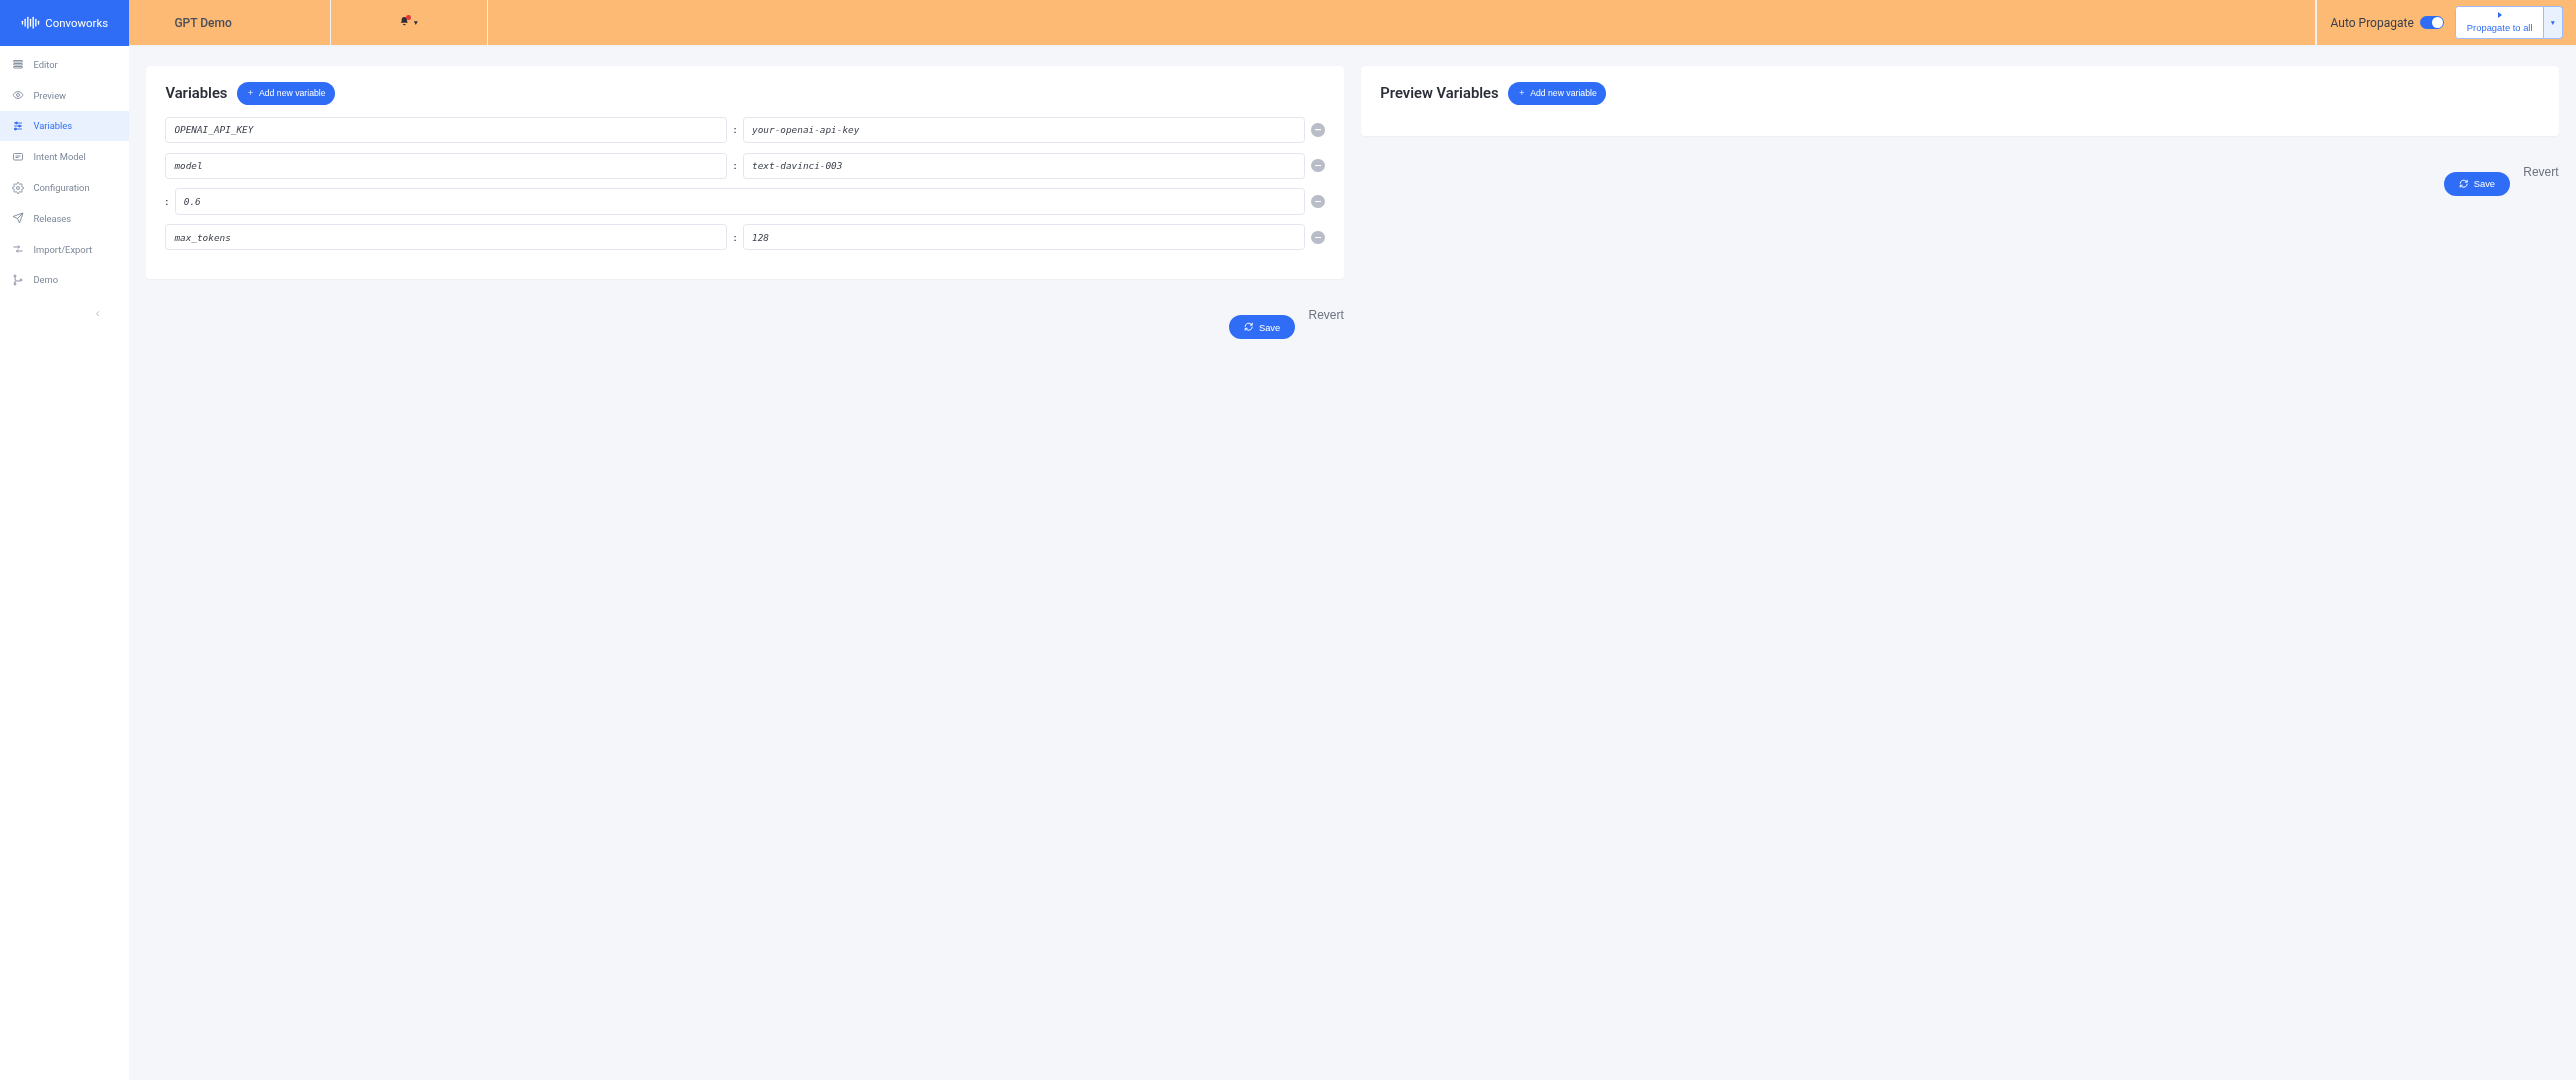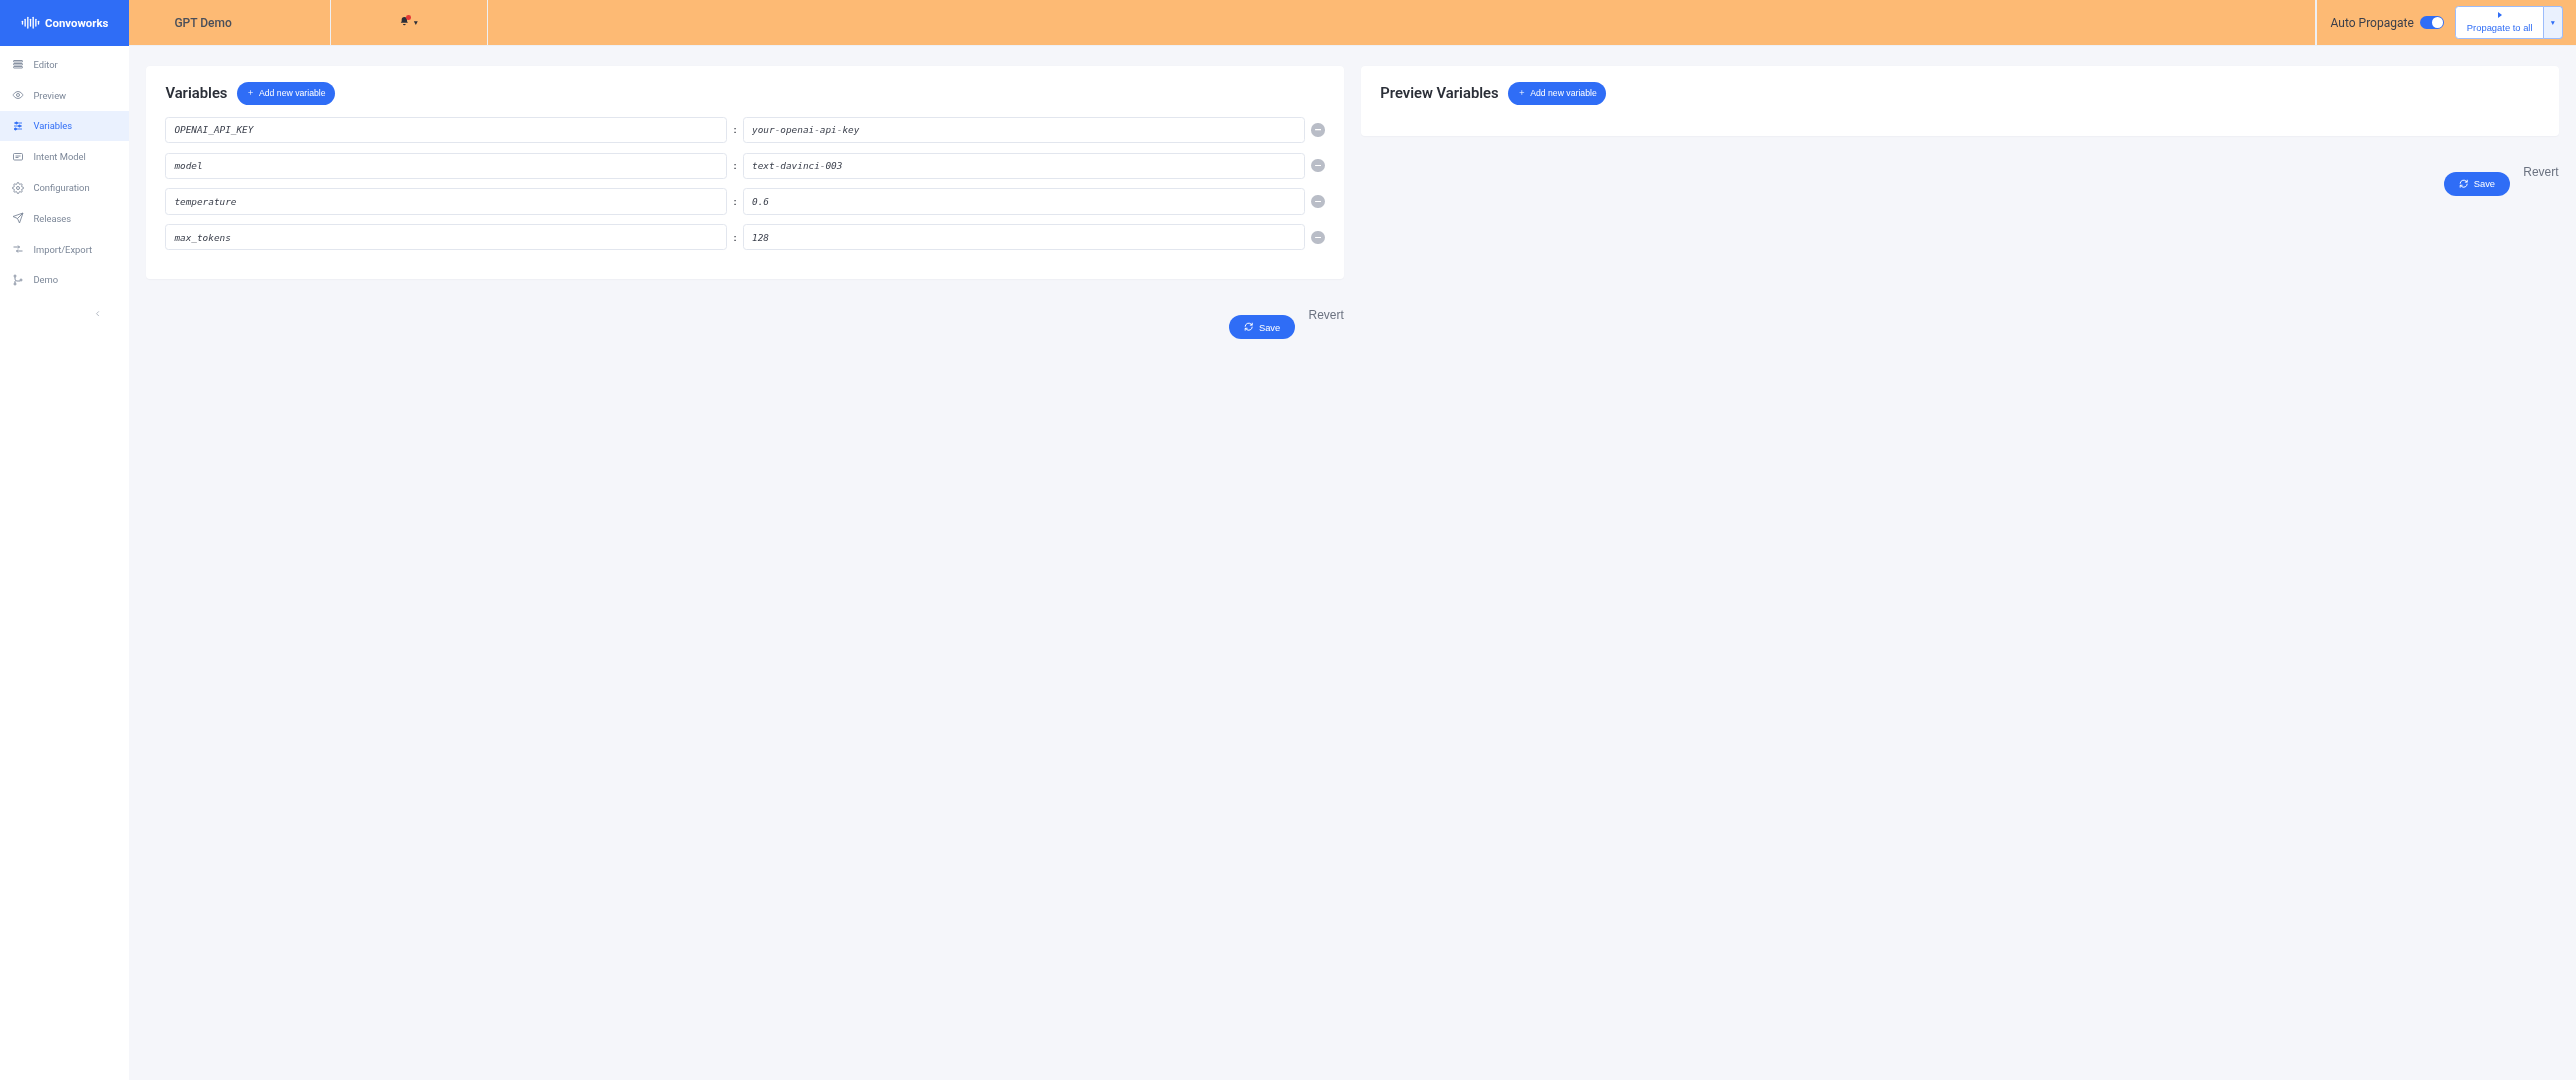--- a/index.html
+++ b/index.html
@@ -32,21 +32,21 @@
   align-items: center;
   justify-content: center;
   color: #fff;
   gap: 5.4px;
 }
 .logo-icon {
   display: flex;
   align-items: center;
 }
 .logo-text {
-  font-weight: 700;
+  font-weight: 400;
   font-size: 11.4px;
 }
 .nav {
   padding-top: 3px;
 }
 .nav-item {
   display: flex;
   align-items: center;
   padding: 9.4px 12px;
   gap: 9.4px;
@@ -468,21 +468,20 @@
                 <input class="var-key" value="model" style="">
                 <span class="colon">:</span>
                 <input class="var-val" value="text-davinci-003" style="">
                 <button class="del-btn">
                   <svg viewBox="0 0 10 2">
                     <rect width="10" height="2" fill="#fff"></rect>
                   </svg>
                 </button>
               </div>
               <div class="var-row">
-                <input class="var-key" value="temperature" style="">
                 <span class="colon">:</span>
                 <input class="var-val" value="0.6" style="">
                 <button class="del-btn">
                   <svg viewBox="0 0 10 2">
                     <rect width="10" height="2" fill="#fff"></rect>
                   </svg>
                 </button>
               </div>
               <div class="var-row">
                 <input class="var-key" value="max_tokens" style="">

